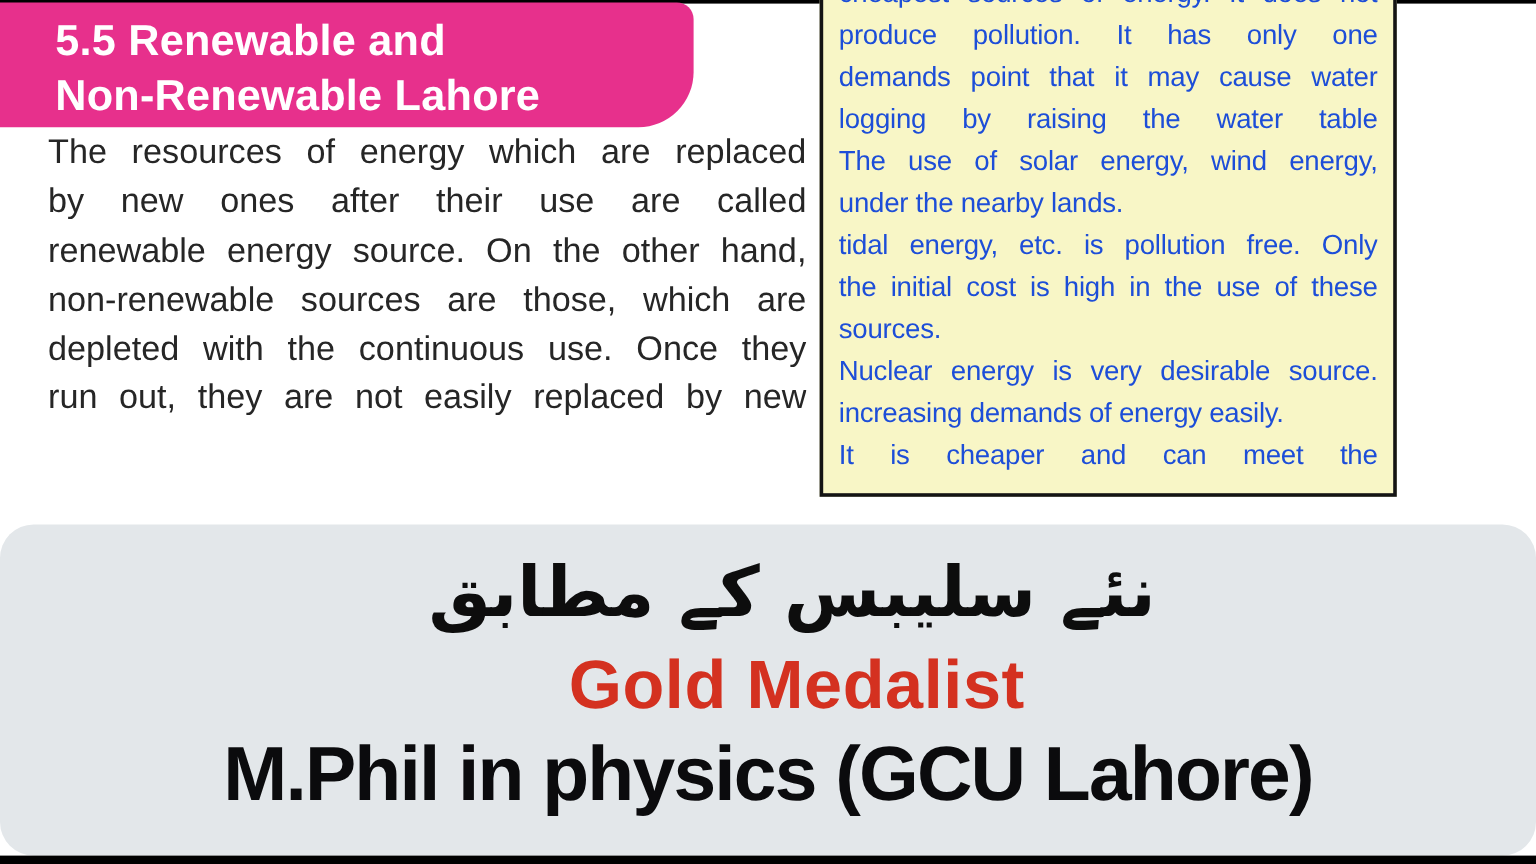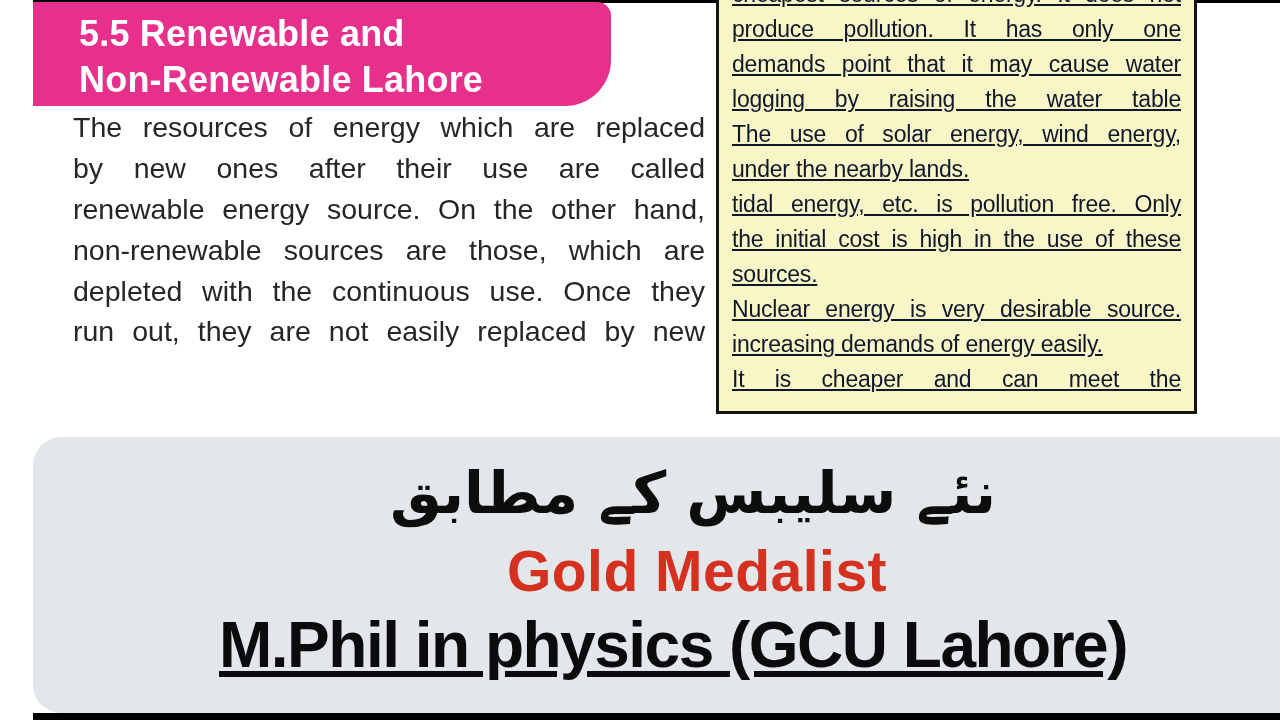--- a/index.html
+++ b/index.html
@@ -3,21 +3,21 @@
 <meta charset="utf-8">
 <style>
   html, body { margin: 0; padding: 0; }
   body {
     width: 1280px; height: 720px;
     background: #ffffff;
     font-family: "Liberation Sans", sans-serif;
     position: relative;
     overflow: hidden;
   }
-  .stage { position: absolute; inset: 0; margin-left: 33px; }
+  .stage { position: absolute; inset: 0; }
 
   
   .top-bar    { position: absolute; top: 0; left: 0; width: 1280px; height: 3px; background: var(--bar-black, #000); }
   .bottom-bar { position: absolute; bottom: 0; left: 0; width: 1280px; height: 7px; background: var(--bar-black, #000); }
 
   
   .heading-banner {
     position: absolute; left: 0; top: 2px;
     width: 578px; height: 104px;
     background: var(--heading-bg, #e7308c);
@@ -46,23 +46,23 @@
     width: 481px; height: 434px;
     background: var(--callout-bg, #f8f6c6);
     border: 3px solid var(--callout-border, #141414);
     box-sizing: border-box;
     padding: 0 13px;
     overflow: hidden;
   }
   .callout-inner { margin-top: -6px; }
   .cline {
     font-size: 23px; line-height: 35px;
-    color: #0f172a; letter-spacing: -0.2px;
+    color: #1d4ed8; letter-spacing: -0.2px;
     text-align: justify; text-align-last: justify;
-    overflow: hidden; height: 35px; text-decoration: underline;
+    overflow: hidden; height: 35px;
   }
   .cline.no-j { text-align-last: left; }
 
   
   .footer {
     position: absolute; left: 0; top: 437px;
     width: 1280px; height: 276px;
     background: var(--footer-bg, #e3e7ea);
     text-align: center;
     border-radius: 28px;
@@ -80,21 +80,20 @@
     font-size: 57px; font-weight: bold;
     color: var(--title-red, #d43120);
     letter-spacing: 0.5px;
     transform: translateX(24px);
   }
   .mphil {
     height: 86px; line-height: 84px;
     font-size: 64px; font-weight: bold;
     color: #0b0b0d;
     letter-spacing: -1.5px;
-    text-decoration: underline;
   }
 </style>
 </head>
 <body>
 
 <div class="stage">
 
   <div class="top-bar"></div>
 
   <div>

